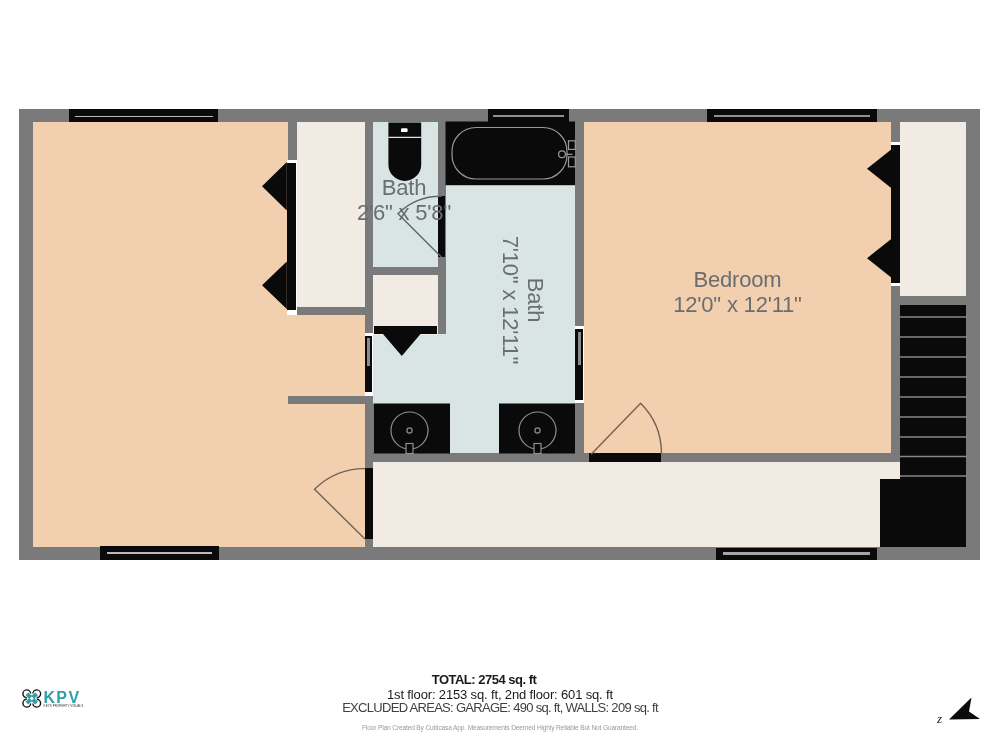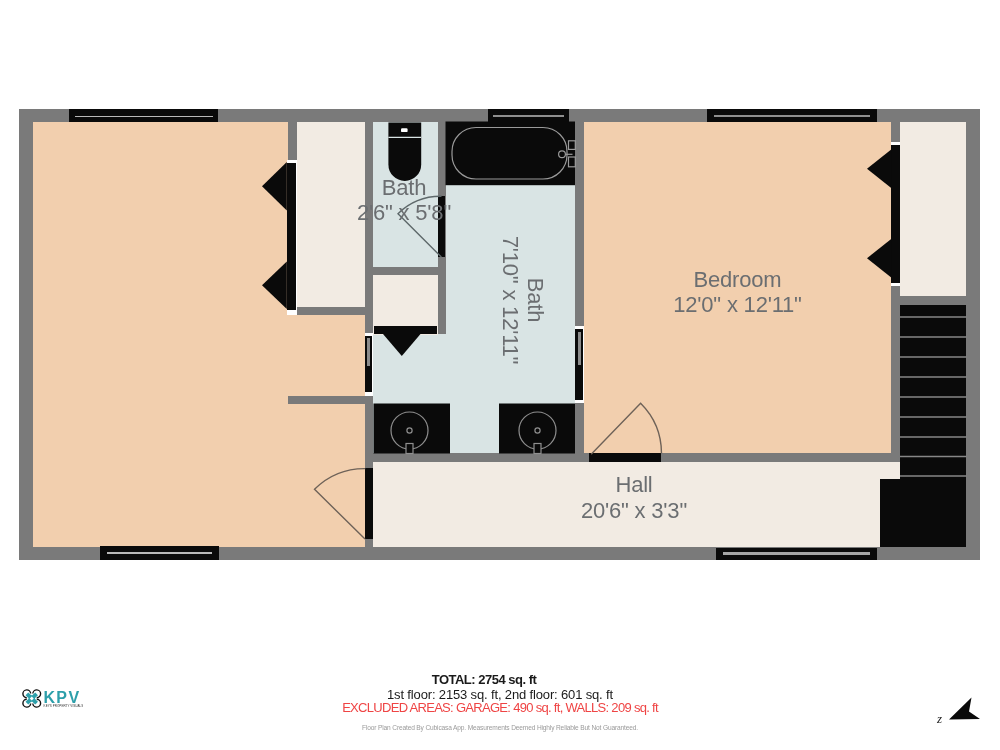--- a/index.html
+++ b/index.html
@@ -186,27 +186,26 @@
     </g>
   </svg>
 
 
   <div class="lbl" style="left:404px;top:200px;">Bath<br>2'6" x 5'8"</div>
 
   <div class="lbl" style="left:522.5px;top:299.5px;transform:translate(-50%,-50%) rotate(90deg);">Bath<br>7'10" x 12'11"</div>
 
   <div class="lbl" style="left:737.5px;top:292px;text-align:center;">Bedroom<br>12'0" x 12'11"</div>
 
-  <div class="lbl" style="left:634px;top:497.3px;">Hall<br>20'6" x 3'3"</div>
 
   <div class="abs" style="left:0;top:672px;width:968px;text-align:center;font-size:13px;letter-spacing:-0.5px;font-weight:bold;color:#1a1a1a;">TOTAL: 2754 sq. ft</div>
 
   <div class="abs" style="left:0;top:686.5px;width:1000px;text-align:center;font-size:13px;letter-spacing:-0.15px;color:#1a1a1a;">1st floor: 2153 sq. ft, 2nd floor: 601 sq. ft</div>
 
-  <div class="abs" style="left:0;top:700px;width:1000px;text-align:center;font-size:13px;letter-spacing:-0.7px;color:#ef4444;">EXCLUDED AREAS: GARAGE: 490 sq. ft, WALLS: 209 sq. ft</div>
+  <div class="abs" style="left:0;top:700px;width:1000px;text-align:center;font-size:13px;letter-spacing:-0.7px;color:#404040;">EXCLUDED AREAS: GARAGE: 490 sq. ft, WALLS: 209 sq. ft</div>
 
   <div class="abs" style="left:0;top:723.5px;width:1000px;text-align:center;font-size:6.6px;letter-spacing:-0.15px;color:#9a9a9a;">Floor Plan Created By Cubicasa App. Measurements Deemed Highly Reliable But Not Guaranteed.</div>
 
   <svg class="abs" style="left:21px;top:687px;" width="62" height="23" viewBox="0 0 62 23">
     <g fill="none" stroke="#111111" stroke-width="1.4">
       <path d="M5.76,10.70 A3.9,3.9 0 1 1 9.69,6.56"></path>
       <path d="M11.81,6.56 A3.9,3.9 0 1 1 15.74,10.70"></path>
       <path d="M9.69,16.44 A3.9,3.9 0 1 1 5.76,12.30"></path>
       <path d="M15.74,12.30 A3.9,3.9 0 1 1 11.81,16.44"></path>
     </g>

